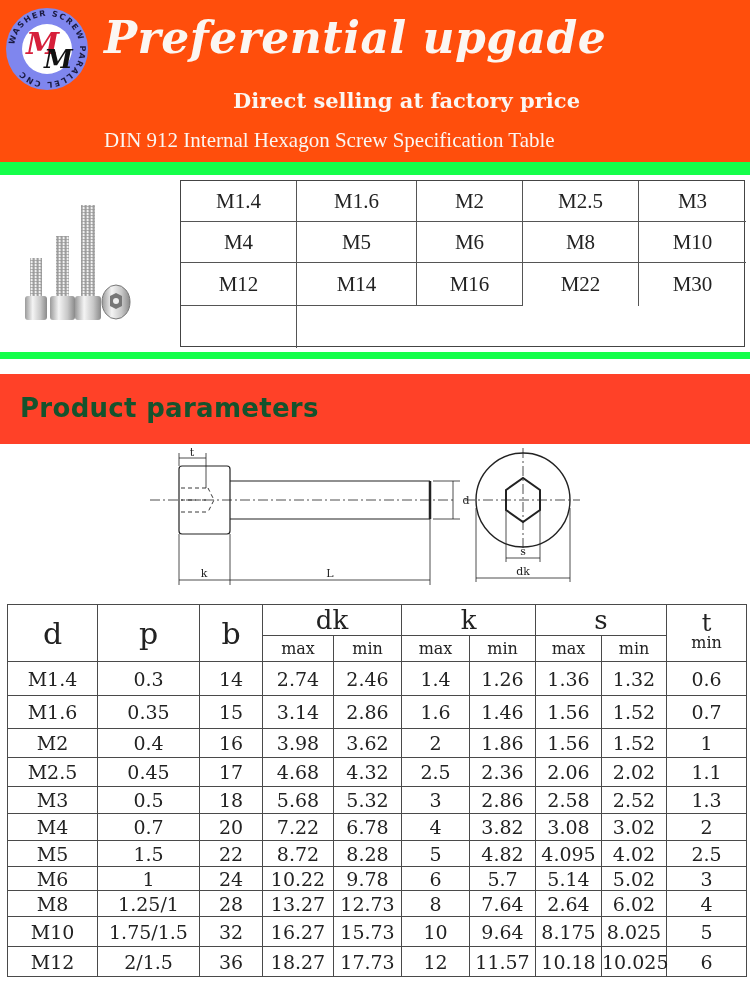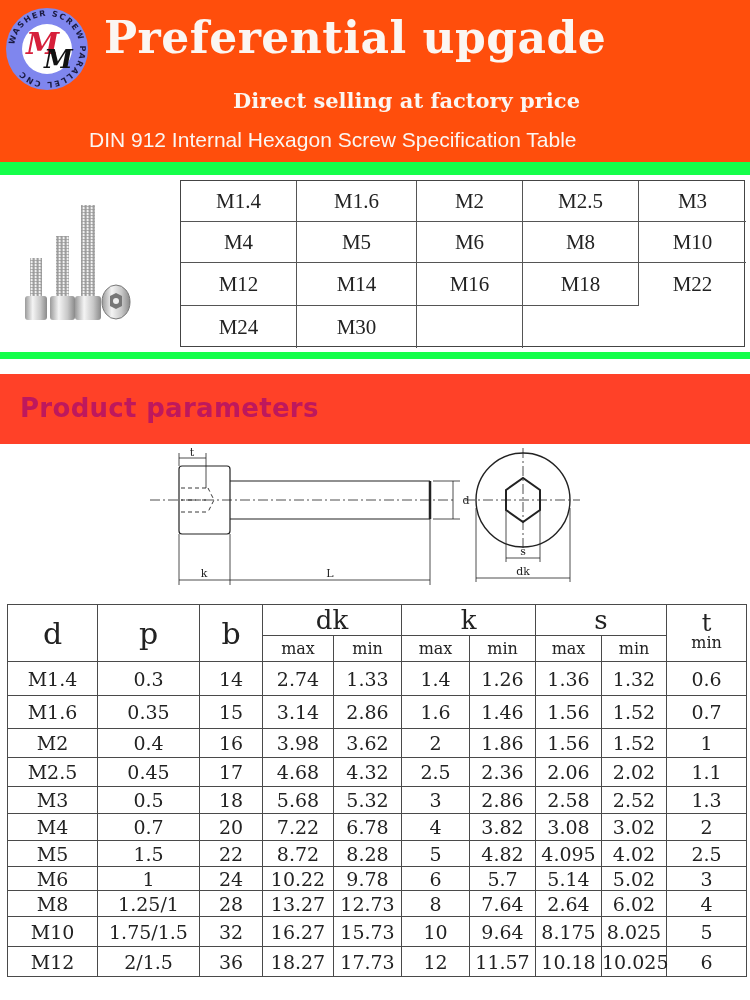--- a/index.html
+++ b/index.html
@@ -6,38 +6,38 @@
   body { width: 750px; height: 1000px; background: #ffffff; position: relative; overflow: hidden; font-family: "DejaVu Serif", serif; }
   .abs { position: absolute; }
 
   
   #top-banner { left: 0; top: 0; width: 750px; height: 162px; background: #FF4E0C; }
   #logo { left: 6px; top: 8px; width: 82px; height: 82px; border-radius: 50%; background: #7F86EE; }
   #logo .inner { position: absolute; left: 16px; top: 16px; width: 50px; height: 50px; border-radius: 50%; background: #ffffff; }
   #logo .mm1 { position: absolute; left: 20px; top: 18px; font-family: "DejaVu Serif", serif; font-style: italic; font-size: 30px; color: #D61F3A; font-weight: bold; }
   #logo .mm2 { position: absolute; left: 38px; top: 36px; font-family: "DejaVu Serif", serif; font-style: italic; font-size: 26px; color: #111; font-weight: bold; }
   #logo svg { position: absolute; left: 0; top: 0; }
-  #headline { left: 104px; top: 12px; font-family: "DejaVu Serif", serif; font-weight: bold; font-size: 44px; color: #FBF6F2; letter-spacing: 0.5px; white-space: nowrap; }
+  #headline { left: 104px; top: 12px; font-family: "DejaVu Serif", serif; font-weight: bold; font-size: 44px; color: #FBF6F2; letter-spacing: 0.5px; white-space: nowrap; font-style: italic; }
   #subhead { left: 233px; top: 88px; font-family: "DejaVu Serif", serif; font-weight: bold; font-size: 21px; color: #FBF6F2; white-space: nowrap; }
-  #spec-title { left: 89px; top: 128px; font-family: Liberation Sans, sans-serif; font-size: 21px; color: #FBF6F2; white-space: nowrap; }
+  #spec-title { left: 104px; top: 128px; font-family: Liberation Serif, serif; font-size: 21px; color: #FBF6F2; white-space: nowrap; }
   #green-bar-1 { left: 0; top: 162px; width: 750px; height: 13px; background: #14FF4A; }
   #green-bar-2 { left: 0; top: 352px; width: 750px; height: 7px; background: #14FF4A; }
 
   
   #size-grid { left: 180px; top: 180px; width: 565px; height: 167px; border: 1.5px solid #444; display: grid; grid-template-columns: 116px 120px 106px 116px 107px; grid-template-rows: 41px 41px 43px 42px; }
   #size-grid .cell { border-right: 1px solid #555; border-bottom: 1px solid #555; display: flex; align-items: center; justify-content: center; font-family: "Liberation Serif", serif; font-size: 21px; color: #222; }
   #size-grid .cell:nth-child(5n) { border-right: none; }
   #size-grid .cell.lastrow { border-bottom: none; }
 
   
   #screws { left: 18px; top: 200px; width: 150px; height: 120px; }
 
   
   #params-banner { left: 0; top: 374px; width: 750px; height: 70px; background: #FF4128; }
-  #params-title { left: 20px; top: 393px; font-family: "DejaVu Sans", sans-serif; font-weight: bold; font-size: 26px; color: #be185d; white-space: nowrap; letter-spacing: 0.3px; }
+  #params-title { left: 20px; top: 393px; font-family: "DejaVu Sans", sans-serif; font-weight: bold; font-size: 26px; color: #14532d; white-space: nowrap; letter-spacing: 0.3px; }
 
   #diagram { left: 150px; top: 448px; width: 460px; height: 150px; }
 
   
   #param-table { left: 7px; top: 604px; width: 739px; border-collapse: collapse; font-family: "DejaVu Serif", serif; color: #222; table-layout: fixed; }
   #param-table td, #param-table th { border: 1.5px solid #4a4a4a; text-align: center; font-weight: normal; padding: 0; }
   #param-table .big { font-size: 30px; }
   #param-table .grp { font-size: 26px; height: 28px; }
   #param-table .sub { font-size: 16px; height: 26px; }
   #param-table td { font-size: 19px; }
@@ -103,23 +103,21 @@
   <div class="cell">M2.5</div>
   <div class="cell">M3</div>
   <div class="cell">M4</div>
   <div class="cell">M5</div>
   <div class="cell">M6</div>
   <div class="cell">M8</div>
   <div class="cell">M10</div>
   <div class="cell">M12</div>
   <div class="cell">M14</div>
   <div class="cell">M16</div>
-  <div class="cell">M18</div>
   <div class="cell lastrow">M22</div>
-  <div class="cell lastrow">M24</div>
   <div class="cell lastrow">M30</div>
   <div class="cell lastrow"></div>
 </div>
 
 <div id="green-bar-2" class="abs"></div>
 
 <div id="params-banner" class="abs"></div>
 <div id="params-title" class="abs">Product parameters</div>
 
 <svg id="diagram" class="abs" viewBox="0 0 460 150">
@@ -209,21 +207,21 @@
       <th class="sub">max</th>
       <th class="sub">min</th>
     </tr>
   </thead>
   <tbody id="param-body">
       <tr style="height: 34px;">
         <td>M1.4</td>
         <td>0.3</td>
         <td>14</td>
         <td>2.74</td>
-        <td>1.33</td>
+        <td>2.46</td>
         <td>1.4</td>
         <td>1.26</td>
         <td>1.36</td>
         <td>1.32</td>
         <td>0.6</td>
       </tr>
       <tr style="height: 33px;">
         <td>M1.6</td>
         <td>0.35</td>
         <td>15</td>

